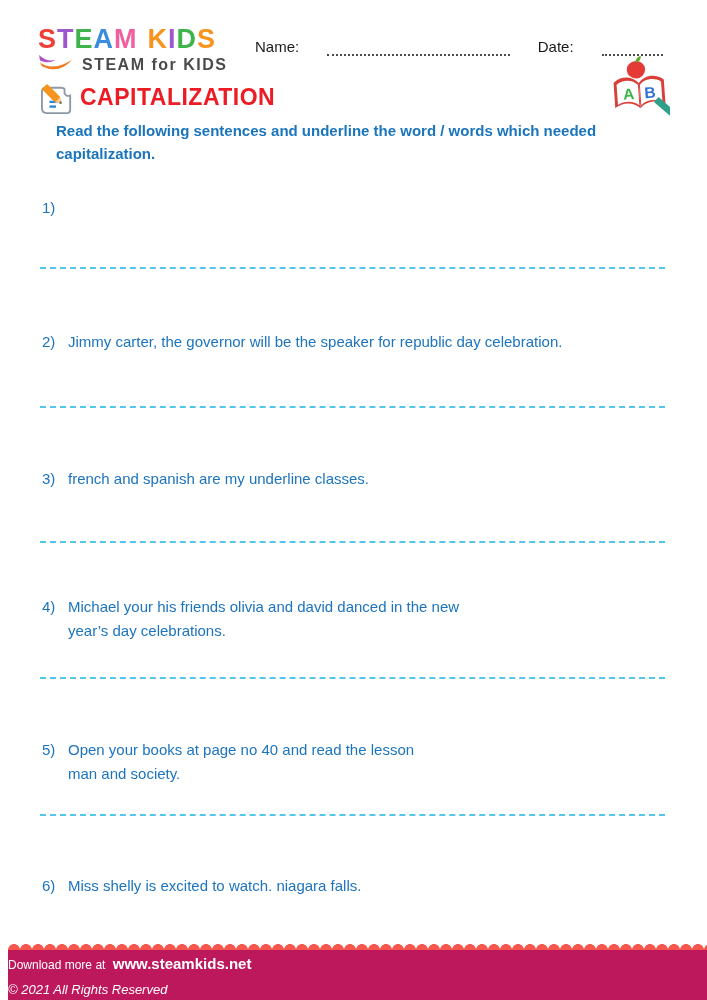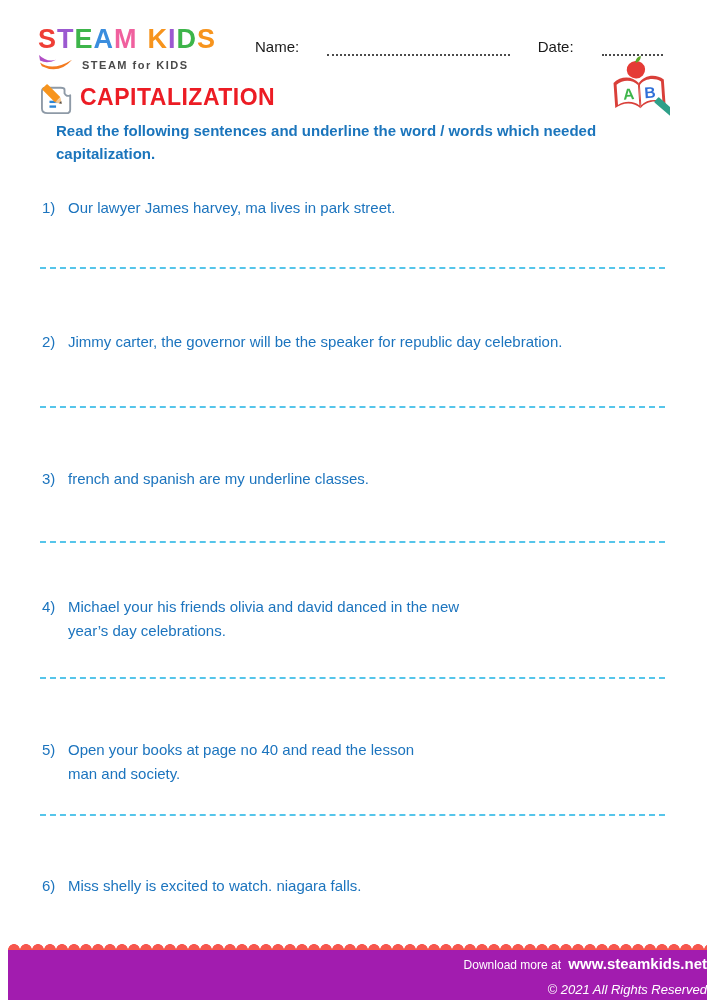--- a/index.html
+++ b/index.html
@@ -8,21 +8,21 @@
     position:relative; width:707px; height:1000px; margin:0 auto;
     background:#ffffff; overflow:hidden;
     font-family:"Liberation Sans", sans-serif;
   }
 
   
   .logo { position:absolute; left:38px; top:26px; }
   .logo-text { font-size:27px; font-weight:800; letter-spacing:1px; line-height:1; display:flex; gap:10px; }
   .logo-word { display:flex; }
   .logo-sub { display:flex; align-items:center; margin-top:1px; }
-  .logo-sub .tagline { font-size:11px; font-weight:700; letter-spacing:1.5px; color:#4a4a4a; margin-left:6px; }
+  .logo-sub .tagline { font-size:16px; font-weight:700; letter-spacing:1.5px; color:#4a4a4a; margin-left:6px; }
 
   
   .namedate { position:absolute; left:255px; top:38px; width:412px; display:flex; align-items:flex-end; font-size:15px; color:#1a1a1a;gap:24px; }
   .nd-label { white-space:nowrap; padding-bottom:1px; }
   .dashline { height:12px; border-bottom:2px dotted #4b4b4b; margin:0 4px; }
   .dash-name { width:226px; }
   .dash-date { width:76px; }
 
   
   .ab-icon { position:absolute; left:608px; top:54px; width:62px; height:64px; }
@@ -51,21 +51,21 @@
     border-top:2px dashed #56C5EA;
   }
 
   
   .footer { position:absolute; left:8px; right:0; bottom:0; height:58px; }
   .scallops {
     height:8px;
     background-image: radial-gradient(circle at 6px 8px, #F6564E 5.6px, rgba(246,86,78,0) 6.2px);
     background-size:12px 8px; background-repeat:repeat-x; background-position:0 0;
   }
-  .footer-body { height:50px; background:#a21caf; color:#ffffff; text-align:right; padding-top:5px; }
+  .footer-body { height:50px; background:#be185d; color:#ffffff; text-align:left; padding-top:5px; }
   .footer-line1 { font-size:12px; }
   .footer-line1 .site { font-size:15px; font-weight:700; margin-left:4px; }
   .footer-line2 { font-size:13px; font-style:italic; margin-top:10px; }
 </style>
 </head>
 <body>
 
 <div class="page">
 
   <div class="logo">
@@ -135,21 +135,20 @@
       </svg>
     </span>
     <span class="page-title">CAPITALIZATION</span>
   </div>
 
   <div class="instruction">Read the following sentences and underline the word / words which needed
 capitalization.</div>
 
   <div class="question" style="top:196px">
     <span class="qnum">1)</span>
-    <div class="qtext">Our lawyer James harvey, ma lives in park street.</div>
   </div>
   <div class="divider" style="top:267px"></div>
 
   <div class="question" style="top:330px">
     <span class="qnum">2)</span>
     <div class="qtext">Jimmy carter, the governor will be the speaker for republic day celebration.</div>
   </div>
   <div class="divider" style="top:406px"></div>
 
   <div class="question" style="top:467px">

